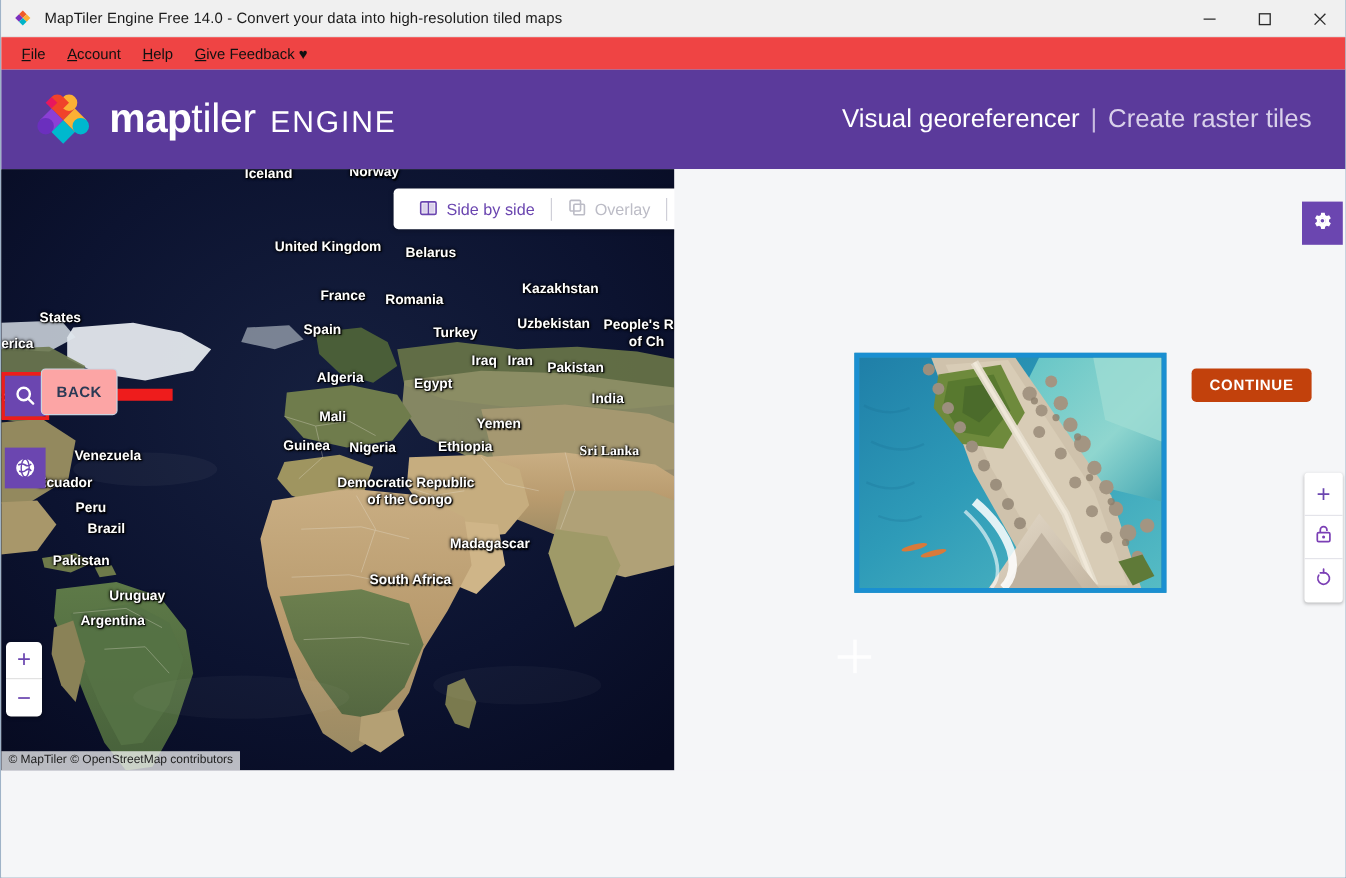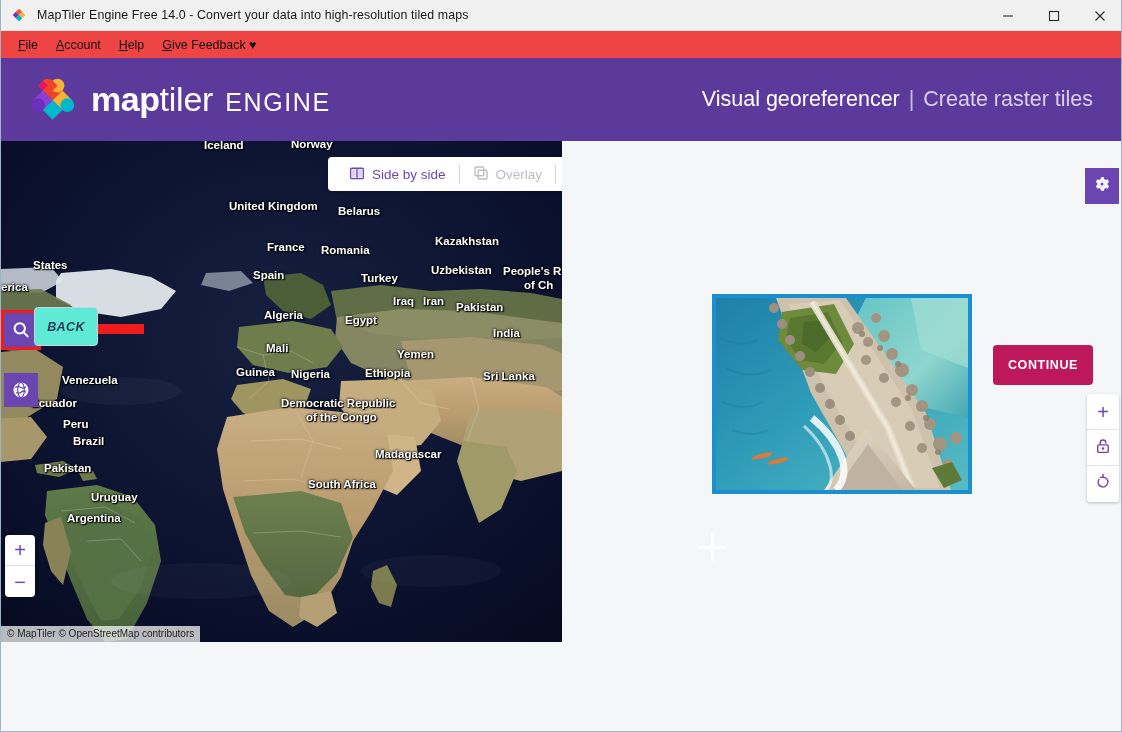--- a/index.html
+++ b/index.html
@@ -223,35 +223,35 @@
 
   
   .footer {
     position: absolute; left: 0; top: 501px;
     width: 1122px; height: 90px;
     background: #f5f6f8;
   }
   .btn-back {
     position: absolute; left: 33px; top: 166px;
     width: 64px; height: 39px;
-    background: #5eead4;
+    background: #fca5a5;
     border: 1px solid #c9d3e0;
     border-radius: 4px;
     color: #2b3a55;
     font-size: 12.5px; font-weight: bold; letter-spacing: .4px;
-    display: flex; align-items: center; justify-content: center; font-style: italic;
+    display: flex; align-items: center; justify-content: center;
   }
   .btn-continue {
     position: absolute; right: 30px; top: 166px;
-    width: 100px; height: 40px;
-    background: #be185d;
+    width: 100px; height: 28px;
+    background: #c2410c;
     border-radius: 4px;
     color: #ffffff;
     font-size: 12.5px; font-weight: bold; letter-spacing: .6px;
-    display: flex; align-items: center; justify-content: center; margin-top: 38px;
+    display: flex; align-items: center; justify-content: center;
   }
 </style>
 </head>
 <body>
 
 <div class="app">
 
   <div class="titlebar">
     <div class="tb-icon">
       <svg width="16" height="16" viewBox="0 0 100 100">
@@ -419,21 +419,21 @@
           <div class="maplabel" style="left: 344px; top: 173px;">Egypt</div>
           <div class="maplabel" style="left: 392px; top: 154px;">Iraq</div>
           <div class="maplabel" style="left: 422px; top: 154px;">Iran</div>
           <div class="maplabel" style="left: 455px; top: 160px;">Pakistan</div>
           <div class="maplabel" style="left: 492px; top: 186px;">India</div>
           <div class="maplabel" style="left: 265px; top: 201px;">Mali</div>
           <div class="maplabel" style="left: 396px; top: 207px; text-align: right;">Yemen</div>
           <div class="maplabel" style="left: 235px; top: 225px;">Guinea</div>
           <div class="maplabel" style="left: 290px; top: 227px;">Nigeria</div>
           <div class="maplabel" style="left: 364px; top: 226px;">Ethiopia</div>
-          <div class="maplabel" style="left: 482px; top: 229px;">Sri Lanka</div>
+          <div class="maplabel" style="left: 482px; top: 229px; font-family: Liberation Serif, serif;">Sri Lanka</div>
           <div class="maplabel" style="left: 280px; top: 256px;">Democratic Republic</div>
           <div class="maplabel" style="left: 305px; top: 270px;">of the Congo</div>
           <div class="maplabel" style="left: 374px; top: 307px;">Madagascar</div>
           <div class="maplabel" style="left: 307px; top: 337px;">South Africa</div>
           <div class="maplabel" style="left: 0px; top: 118px; padding-left: 32px;">States</div>
           <div class="maplabel" style="left: 0px; top: 140px;">erica</div>
           <div class="maplabel" style="left: 41px; top: 189px;">Cuba</div>
           <div class="maplabel" style="left: 0px; top: 184px;">o</div>
           <div class="maplabel" style="left: 61px; top: 233px;">Venezuela</div>
           <div class="maplabel" style="left: 30px; top: 256px;">Ecuador</div>

